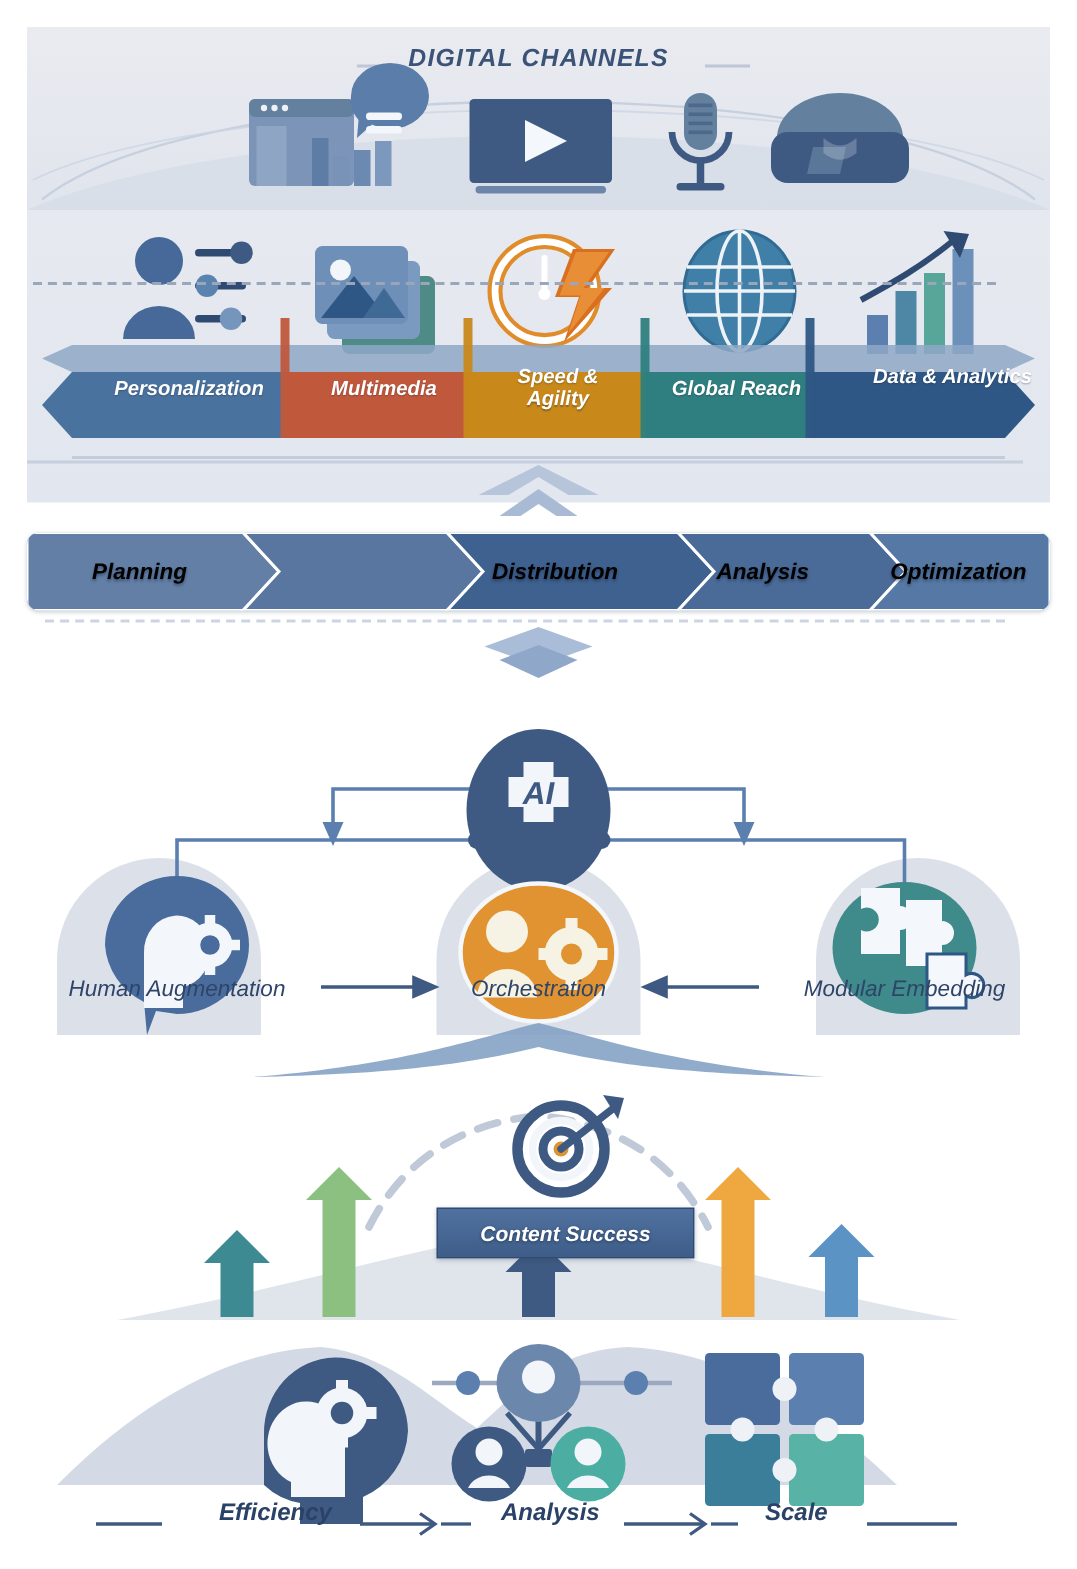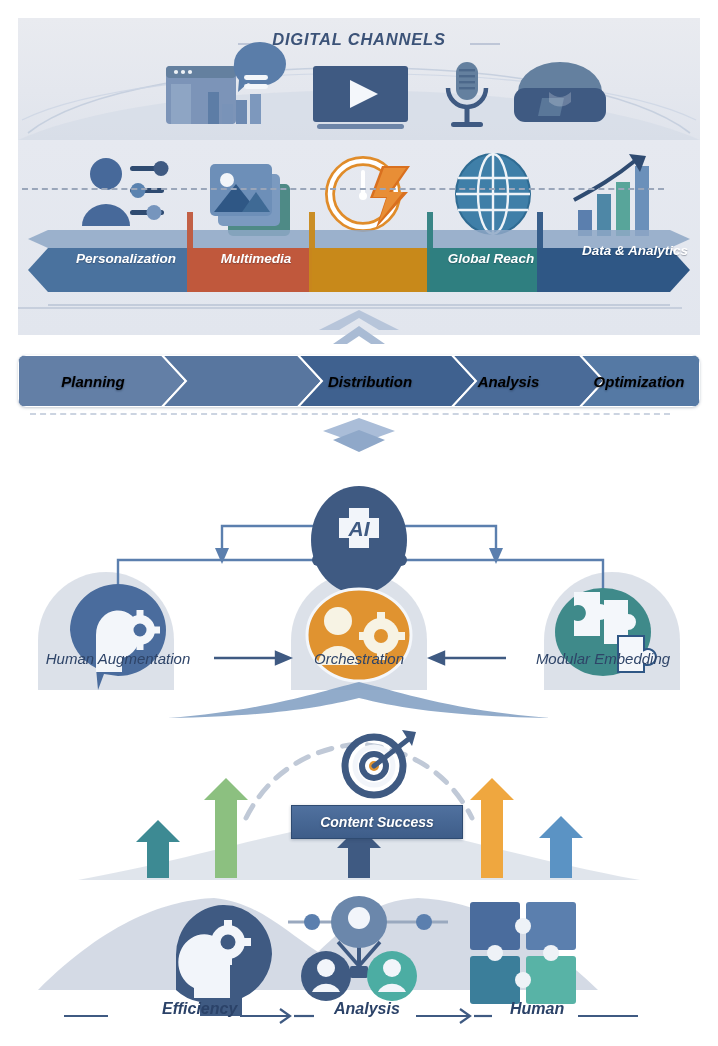--- a/index.html
+++ b/index.html
@@ -246,20 +246,24 @@
           <rect x="291" y="-18" width="6" height="80" fill="#c8891a" opacity=".95"></rect>
           <path d="M412,18 L522,18 L522,62 L412,62 Z" fill="#2f7f80"></path>
           <rect x="409" y="-18" width="6" height="80" fill="#2f7f80" opacity=".95"></rect>
           <path d="M522,18 L652,18 L672,40 L652,62 L522,62 Z" fill="#2f5785"></path>
           <rect x="519" y="-18" width="6" height="80" fill="#2f5785" opacity=".95"></rect>
         </g>
     </svg>
 
     <div class="cap-label" style="left:38px;  top:112px; width:140px;">Personalization</div>
     <div class="cap-label" style="left:182px; top:112px; width:112px;">Multimedia</div>
+    <div class="cap-label" style="left:300px; top:104px; width:108px;">
+      <span>Speed &amp;</span><br>
+      <span>Agility</span>
+    </div>
     <div class="cap-label" style="left:414px; top:112px; width:118px;">Global Reach</div>
     <div class="cap-label" style="left:524px; top:104px; width:146px;text-align:right;">Data &amp; Analytics</div>
 
     <div id="caps-divider"></div>
   </div>
 
   <svg id="arrow-up-caps" width="80" height="42" viewBox="0 0 80 42">
     <polygon points="40,0 80,20 60,20 40,8 20,20 0,20" fill="#b7c5da"></polygon>
     <polygon points="40,16 66,34 52,34 40,26 28,34 14,34" fill="#a9bbd4"></polygon>
   </svg>
@@ -456,18 +460,18 @@
         <line x1="222" y1="136" x2="272" y2="136"></line>
         <polyline points="262,129 272,136 262,143"></polyline>
         <line x1="276" y1="136" x2="296" y2="136"></line>
         <line x1="398" y1="136" x2="452" y2="136"></line>
         <polyline points="442,129 452,136 442,143"></polyline>
         <line x1="456" y1="136" x2="474" y2="136"></line>
         <line x1="560" y1="136" x2="620" y2="136"></line>
       </g>
     </svg>
 
-    <div class="outcome-label" style="left:144px;">Efficiency</div>
+    <div class="outcome-label" style="left:128px;">Efficiency</div>
     <div class="outcome-label" style="left:316px;">Analysis</div>
-    <div class="outcome-label" style="left:492px;">Human</div>
+    <div class="outcome-label" style="left:492px;">Scale</div>
   </div>
 
 </div>
 
 </body></html>

